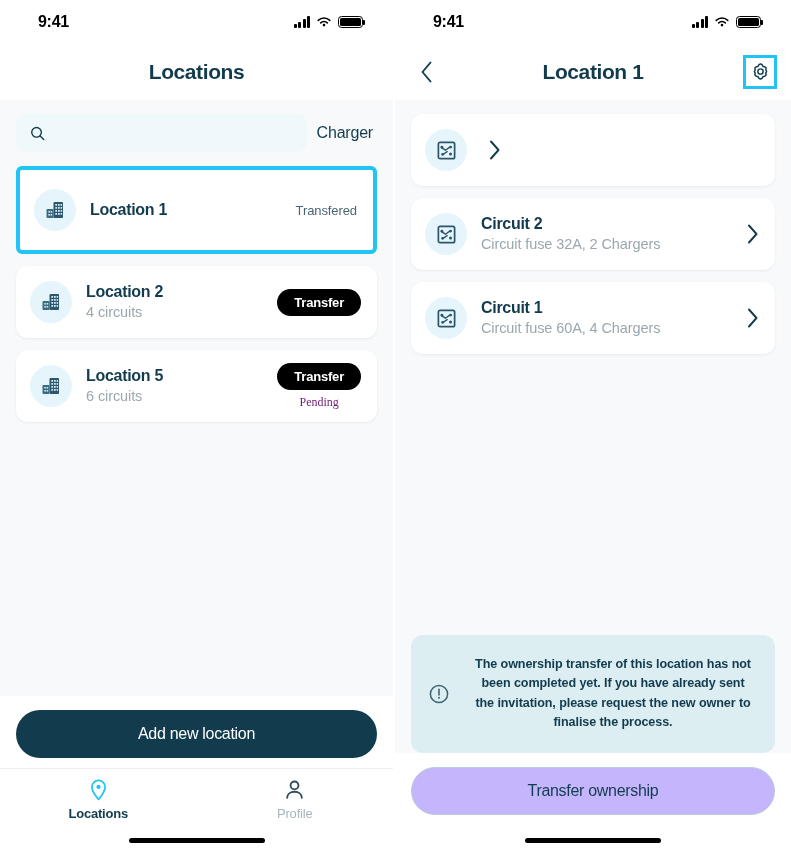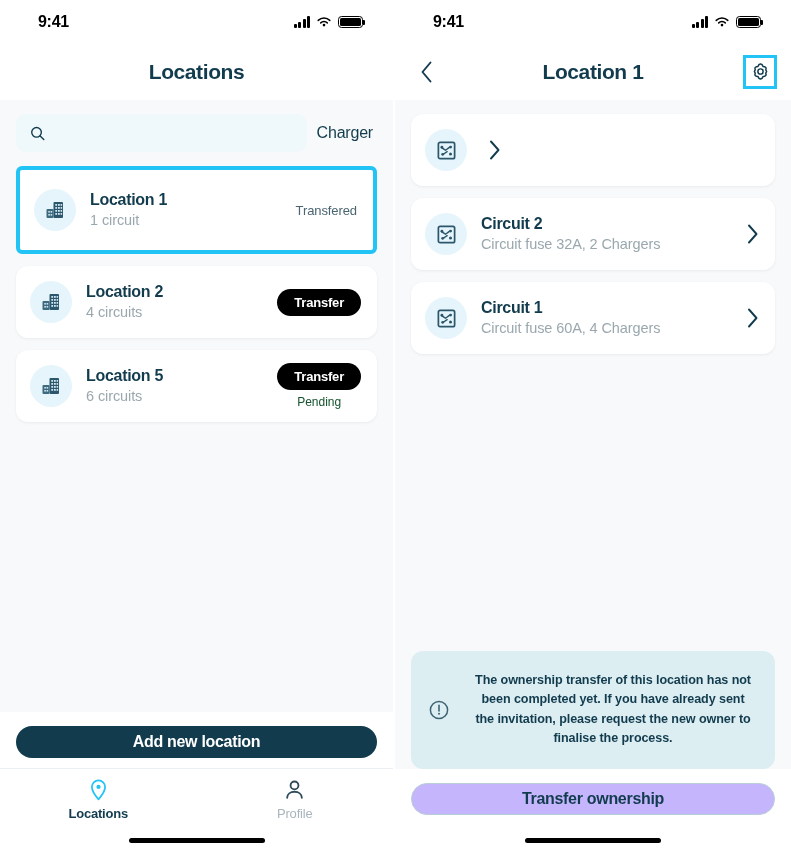--- a/index.html
+++ b/index.html
@@ -184,21 +184,21 @@
   .pill {
     background: #000000;
     color: #ffffff;
     font-size: 13px;
     font-weight: bold;
     border-radius: 999px;
     padding: 7px 17px;
     letter-spacing: -0.2px;
     line-height: 1;
   }
-  .pill-sub { font-size: 12px; color: #14532d; margin-top: 5px; }
+  .pill-sub { font-size: 12px; color: #701a75; margin-top: 5px; font-family: Liberation Serif, serif; }
   .chevron-right { flex: 0 0 auto; margin-left: 8px; display:flex; align-items:center; }
 
   
   .info-banner {
     background: #ddeef3;
     border-radius: 12px;
     display: flex;
     align-items: center;
     gap: 22px;
     padding: 20px 22px 20px 16px;
@@ -210,24 +210,24 @@
     font-weight: bold;
     color: #123c4e;
     line-height: 1.55;
     text-align: center;
     letter-spacing: -0.1px;
     flex: 1 1 auto;
   }
 
   
   .btn {
-    height: 32px;
+    height: 48px;
     border-radius: 999px;
     display: flex; align-items: center; justify-content: center;
-    font-size: 16px; font-weight: bold; letter-spacing: -0.3px; text-align: center;
+    font-size: 16px; font-weight: normal; letter-spacing: -0.3px; text-align: center;
   }
   .btn-primary { background: #123c4e; color: #ffffff; }
   .btn-outline { background: #c4b5fd; color: #123c4e; border: 1.5px solid #b9ced6; }
   .btn-stack { padding: 0 16px; display: flex; flex-direction: column; gap: 12px; }
 
   
   .tabbar {
     flex: 0 0 auto;
     background: #ffffff;
     border-top: 1px solid #eceff1;
@@ -320,21 +320,20 @@
                     <rect x="16.6" y="14" width="1.5" height="1.8"></rect>
                   <rect x="4.3" y="12" width="1.6" height="1.6"></rect>
                     <rect x="6.6" y="12" width="1.6" height="1.6"></rect>
                   <rect x="4.3" y="15" width="1.6" height="1.6"></rect>
                     <rect x="6.6" y="15" width="1.6" height="1.6"></rect>
                 </g>
               </svg>
             </div>
             <div class="card-text">
               <div class="card-title">Location 1</div>
-              <div class="card-sub">1 circuit</div>
             </div>
             <div class="card-right">
               <div class="status-text">Transfered</div>
             </div>
           </div>
         </div>
 
         <div class="card">
           <div class="card-icon">
             <svg width="22" height="22" viewBox="0 0 22 22">

